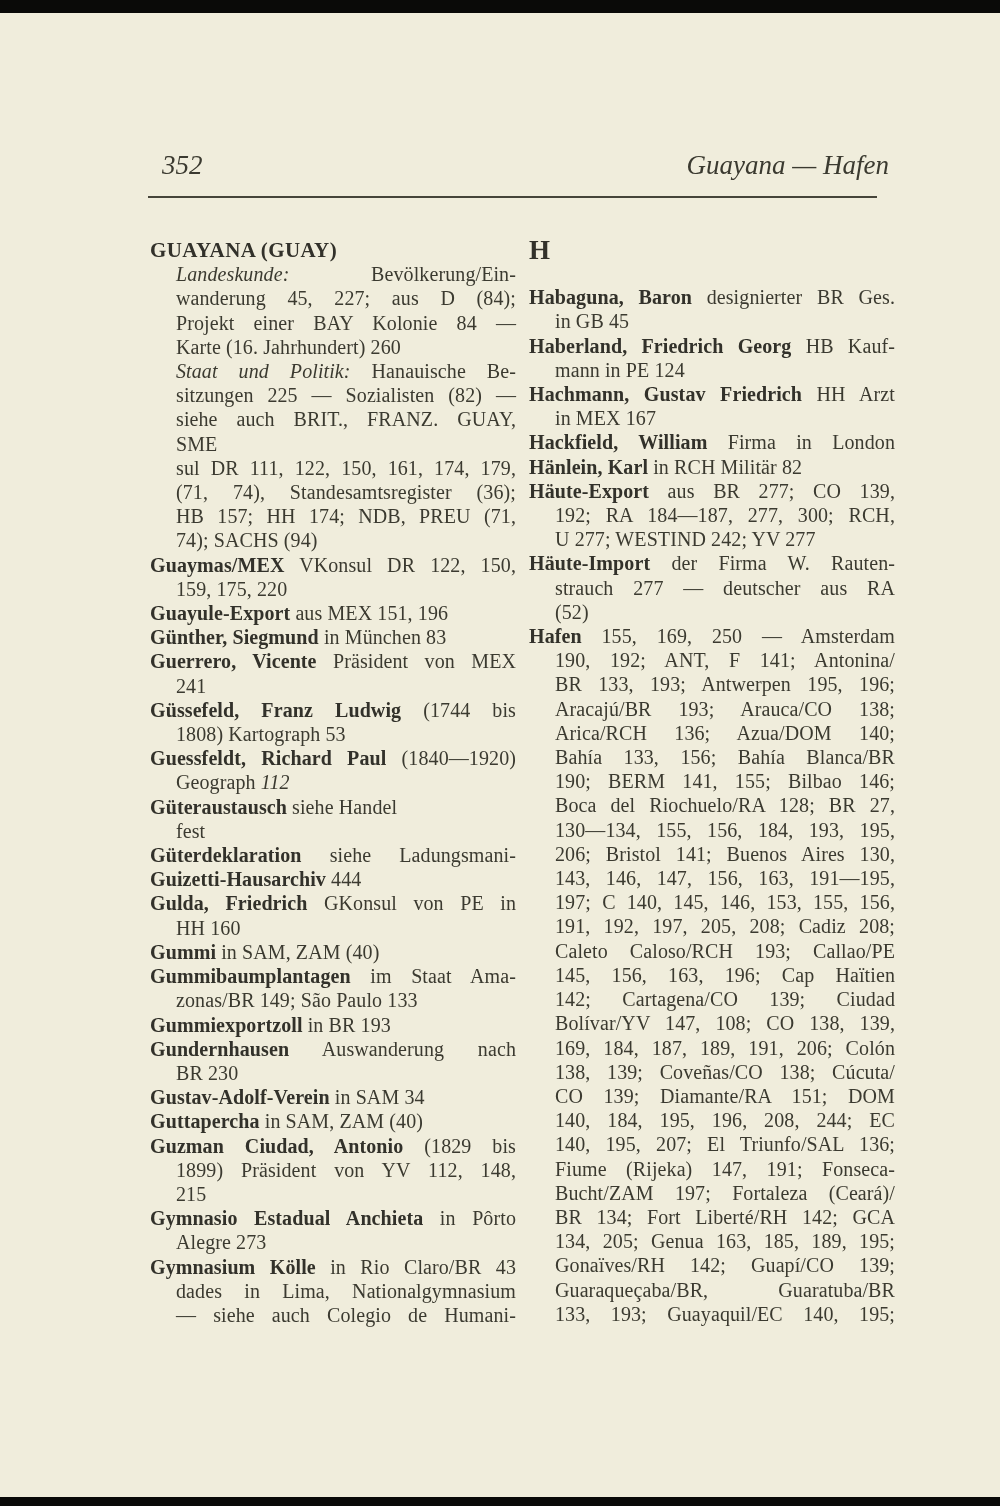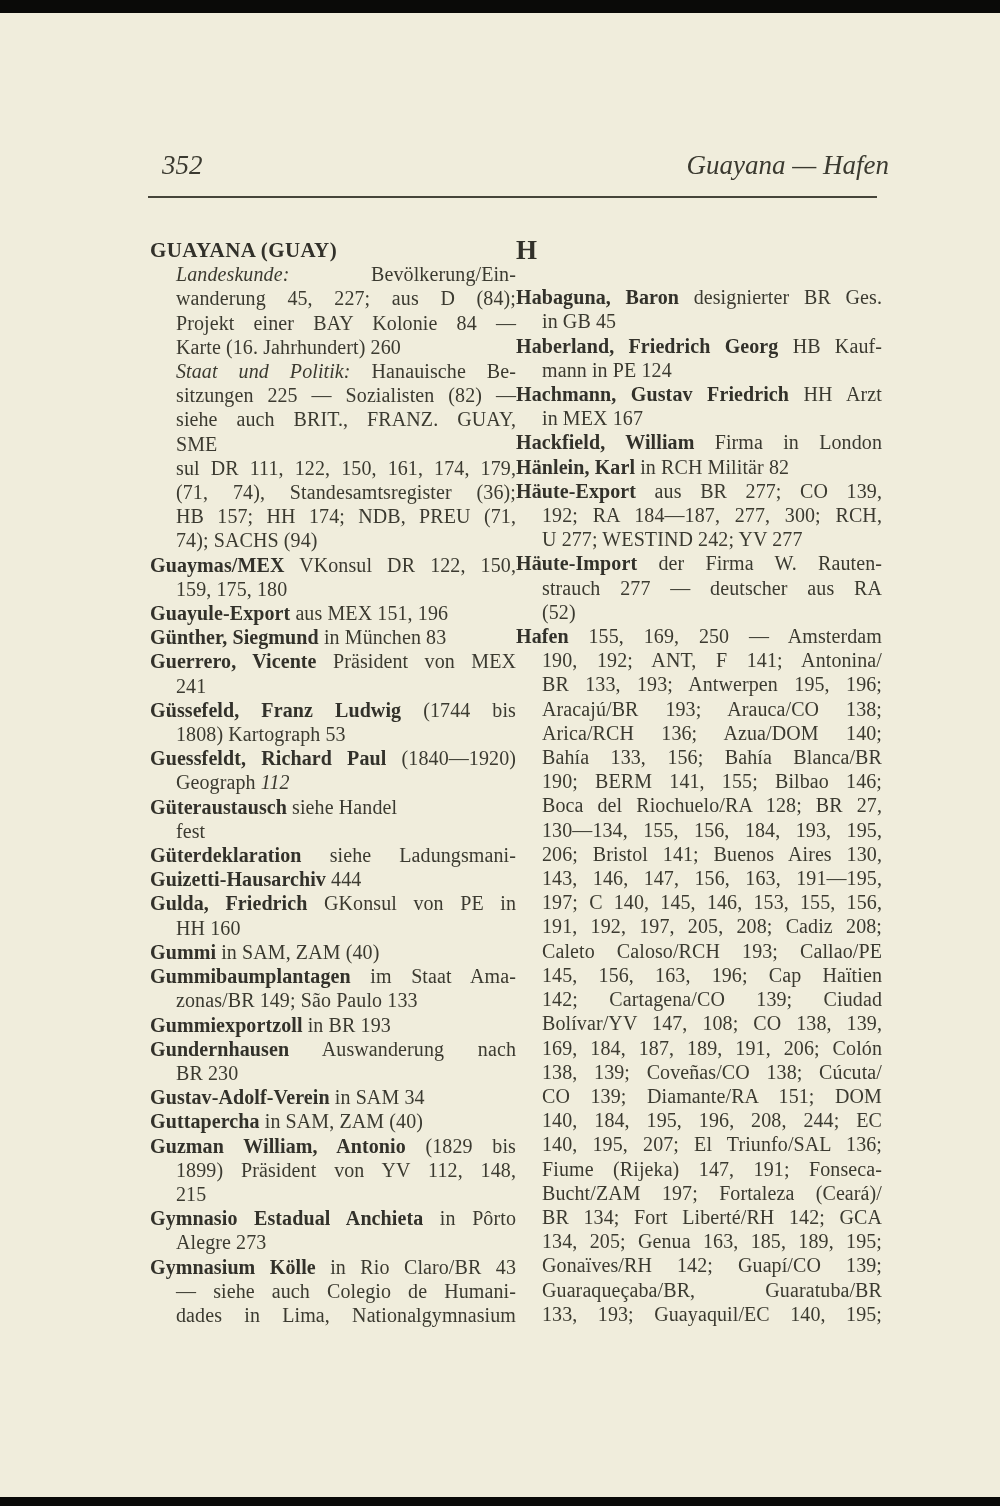--- a/index.html
+++ b/index.html
@@ -26,21 +26,21 @@
     display:flex;justify-content:space-between;align-items:baseline;
     font-style:italic;font-size:27px;color:var(--ink,#3b3a30);
   }
   .rule{
     position:absolute;top:196px;left:148px;width:729px;height:2px;
     background:var(--rule-color,#46453a);
   }
 
   .cols{
     position:absolute;top:238px;left:150px;width:745px;
-    display:flex;
+    display:flex;gap:13px;
   }
   .col{width:366px;color:var(--ink,#3b3a30);}
 
   .line{
     font-size:20px;
     line-height:24.2px;
     letter-spacing:0.1px;
     white-space:normal;
   }
   .line.j{text-align:justify;text-align-last:justify;}
@@ -75,21 +75,21 @@
         <div class="line ind1"><span class="run-n">Karte (16. Jahrhundert) 260</span></div>
         <div class="line ind1 j"><span class="run-i">Staat und Politik:</span><span class="run-n"> Hanauische Be-</span></div>
         <div class="line ind1 j"><span class="run-n">sitzungen 225 — Sozialisten (82) —</span></div>
         <div class="line ind1 j"><span class="run-n">siehe auch BRIT., FRANZ. GUAY,</span></div>
         <div class="line ind1"><span class="run-n">SME</span></div>
         <div class="line ind1 j"><span class="run-n">sul DR 111, 122, 150, 161, 174, 179,</span></div>
         <div class="line ind1 j"><span class="run-n">(71, 74), Standesamtsregister (36);</span></div>
         <div class="line ind1 j"><span class="run-n">HB 157; HH 174; NDB, PREU (71,</span></div>
         <div class="line ind1"><span class="run-n">74); SACHS (94)</span></div>
         <div class="line j"><span class="run-b">Guaymas/MEX</span><span class="run-n"> VKonsul DR 122, 150,</span></div>
-        <div class="line ind1"><span class="run-n">159, 175, 180</span></div>
+        <div class="line ind1"><span class="run-n">159, 175, 220</span></div>
         <div class="line"><span class="run-b">Guayule-Export</span><span class="run-n"> aus MEX 151, 196</span></div>
         <div class="line"><span class="run-b">Günther, Siegmund</span><span class="run-n"> in München 83</span></div>
         <div class="line j"><span class="run-b">Guerrero, Vicente</span><span class="run-n"> Präsident von MEX</span></div>
         <div class="line ind1"><span class="run-n">241</span></div>
         <div class="line j"><span class="run-b">Güssefeld, Franz Ludwig</span><span class="run-n"> (1744 bis</span></div>
         <div class="line ind1"><span class="run-n">1808) Kartograph 53</span></div>
         <div class="line j"><span class="run-b">Guessfeldt, Richard Paul</span><span class="run-n"> (1840—1920)</span></div>
         <div class="line ind1"><span class="run-n">Geograph </span><span class="run-i">112</span></div>
         <div class="line"><span class="run-b">Güteraustausch</span><span class="run-n"> siehe Handel</span></div>
         <div class="line ind1"><span class="run-n">fest</span></div>
@@ -98,28 +98,28 @@
         <div class="line j"><span class="run-b">Gulda, Friedrich</span><span class="run-n"> GKonsul von PE in</span></div>
         <div class="line ind1"><span class="run-n">HH 160</span></div>
         <div class="line"><span class="run-b">Gummi</span><span class="run-n"> in SAM, ZAM (40)</span></div>
         <div class="line j"><span class="run-b">Gummibaumplantagen</span><span class="run-n"> im Staat Ama-</span></div>
         <div class="line ind1"><span class="run-n">zonas/BR 149; São Paulo 133</span></div>
         <div class="line"><span class="run-b">Gummiexportzoll</span><span class="run-n"> in BR 193</span></div>
         <div class="line j"><span class="run-b">Gundernhausen</span><span class="run-n"> Auswanderung nach</span></div>
         <div class="line ind1"><span class="run-n">BR 230</span></div>
         <div class="line"><span class="run-b">Gustav-Adolf-Verein</span><span class="run-n"> in SAM 34</span></div>
         <div class="line"><span class="run-b">Guttapercha</span><span class="run-n"> in SAM, ZAM (40)</span></div>
-        <div class="line j"><span class="run-b">Guzman William, Antonio</span><span class="run-n"> (1829 bis</span></div>
+        <div class="line j"><span class="run-b">Guzman Ciudad, Antonio</span><span class="run-n"> (1829 bis</span></div>
         <div class="line ind1 j"><span class="run-n">1899) Präsident von YV 112, 148,</span></div>
         <div class="line ind1"><span class="run-n">215</span></div>
         <div class="line j"><span class="run-b">Gymnasio Estadual Anchieta</span><span class="run-n"> in Pôrto</span></div>
         <div class="line ind1"><span class="run-n">Alegre 273</span></div>
         <div class="line j"><span class="run-b">Gymnasium Kölle</span><span class="run-n"> in Rio Claro/BR 43</span></div>
+        <div class="line ind1 j"><span class="run-n">dades in Lima, Nationalgymnasium</span></div>
         <div class="line ind1 j"><span class="run-n">— siehe auch Colegio de Humani-</span></div>
-        <div class="line ind1 j"><span class="run-n">dades in Lima, Nationalgymnasium</span></div>
       </div>
     <div class="col" id="col-right">
         <div class="line section"><span class="run-b">H</span></div>
         <div class="line j"><span class="run-b">Habaguna, Baron</span><span class="run-n"> designierter BR Ges.</span></div>
         <div class="line ind1"><span class="run-n">in GB 45</span></div>
         <div class="line j"><span class="run-b">Haberland, Friedrich Georg</span><span class="run-n"> HB Kauf-</span></div>
         <div class="line ind1"><span class="run-n">mann in PE 124</span></div>
         <div class="line j"><span class="run-b">Hachmann, Gustav Friedrich</span><span class="run-n"> HH Arzt</span></div>
         <div class="line ind1"><span class="run-n">in MEX 167</span></div>
         <div class="line j"><span class="run-b">Hackfield, William</span><span class="run-n"> Firma in London</span></div>

